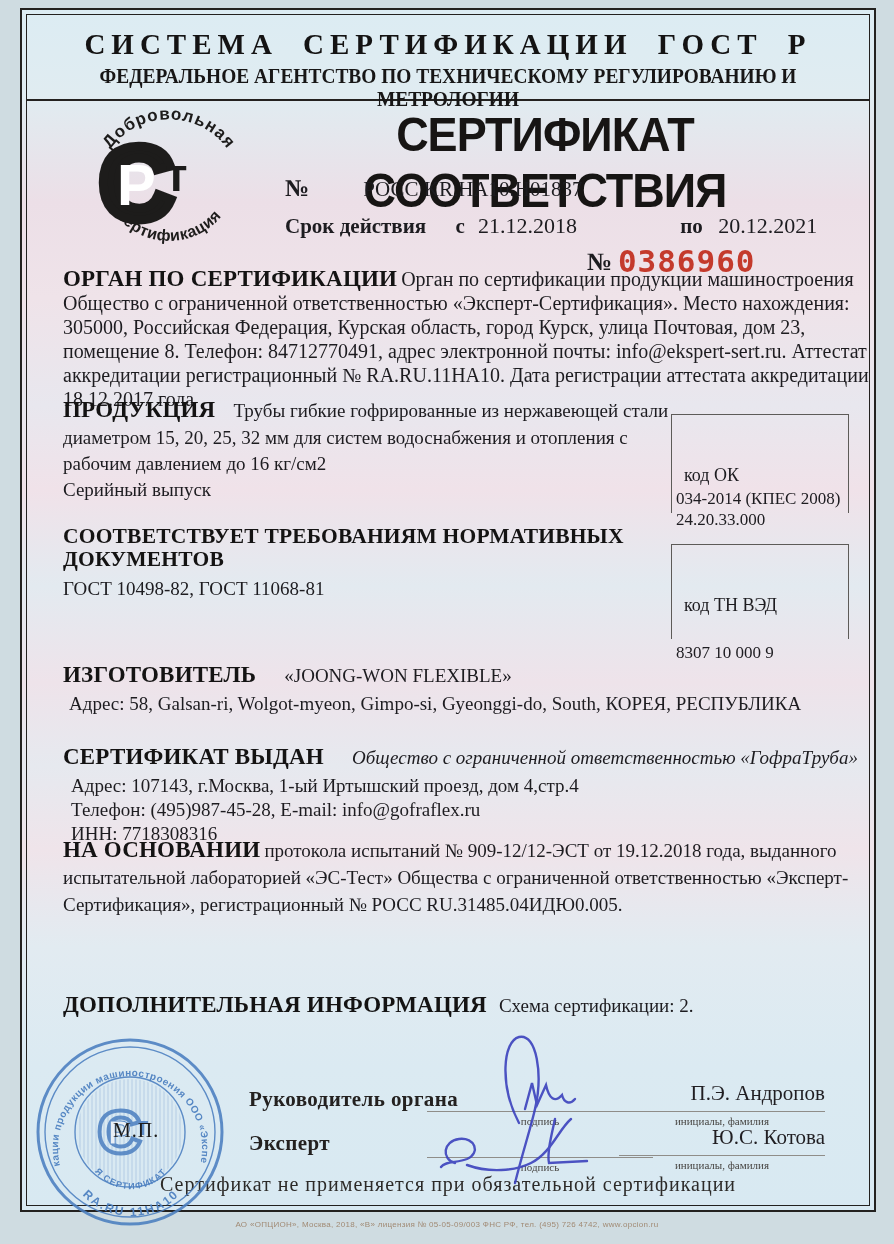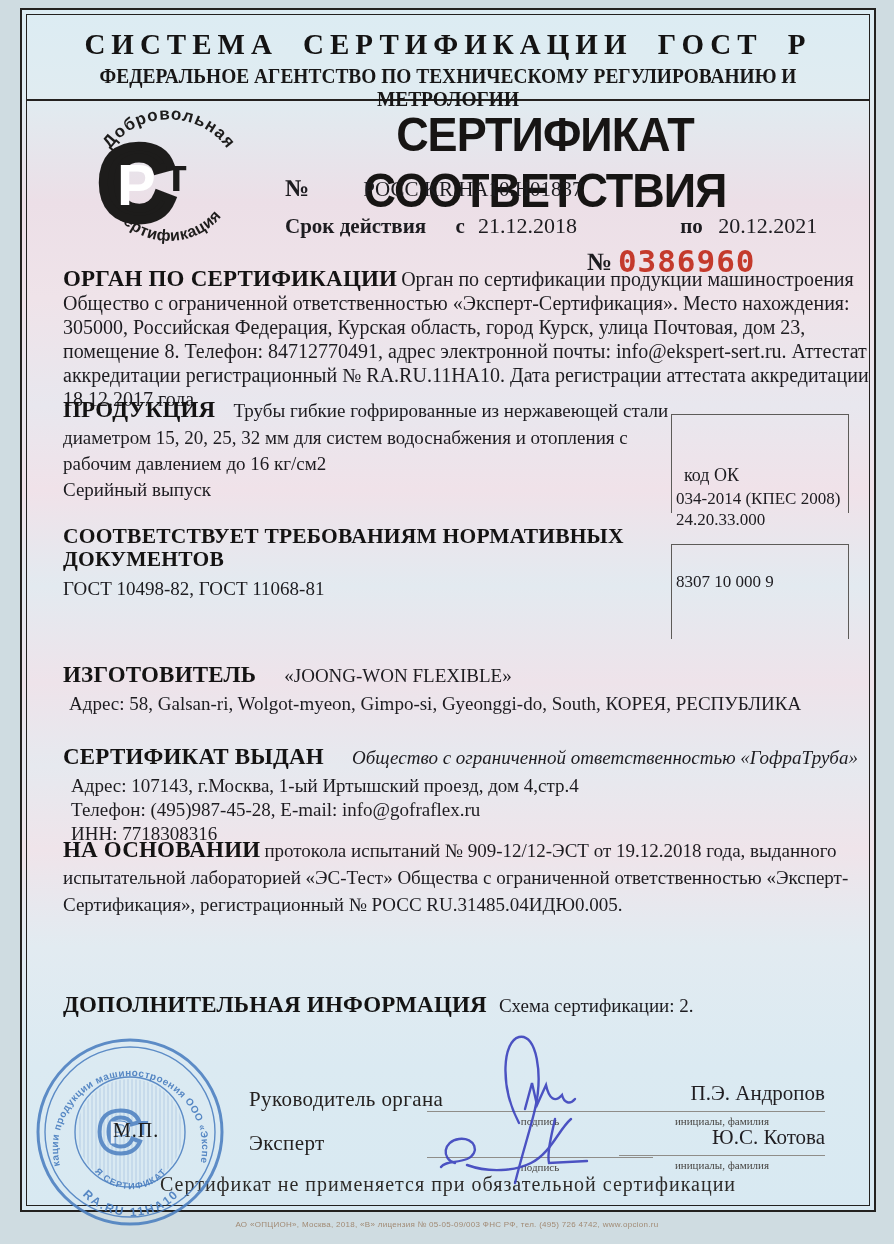--- a/index.html
+++ b/index.html
@@ -56,21 +56,21 @@
   .sec{line-height:23px;}
   .sh{font-weight:bold;font-size:23px;letter-spacing:0.2px;color:#141313;}
   .b17{font-size:20px;}
   .b19{font-size:19px;}
   .codebox{
     border:1px solid #5d5b58;border-bottom:none;
     font-size:18px;
   }
   .codebox .cb-label{padding:6px 0 0 12px;margin-top:44px;}
   .codebox .cb-val{padding:2px 0 0 4px;font-size:17px;line-height:21px;}
-  .roles{font-weight:normal;font-size:21px;letter-spacing:0.4px;color:#242120;}
+  .roles{font-weight:bold;font-size:21px;letter-spacing:0.4px;color:#242120;}
   .sigline{border-bottom:1px solid #8f8d89;}
   .smallcap{font-size:11px;color:#474542;text-align:center;}
   .name{font-size:21px;text-align:right;color:#201e22;}
   .note{
     left:0;top:1158px;width:100%;text-align:center;
     font-size:20px;letter-spacing:1px;color:#2c2a28;
   }
   .mp{font-size:20px;color:#1c1b1a;letter-spacing:1px;z-index:6;}
   .print-footer{
     position:absolute;left:0;top:1220px;width:894px;text-align:center;
@@ -145,20 +145,21 @@
       <div class="cb-val">034-2014 (КПЕС 2008)</div>
       <div class="cb-val" style="padding-top:0;">24.20.33.000</div>
     </div>
 
     <div class="in sec" style="left:36px;top:510px;width:600px;">
       <div class="sh" style="font-size:21.5px;">СООТВЕТСТВУЕТ ТРЕБОВАНИЯМ НОРМАТИВНЫХ ДОКУМЕНТОВ</div>
       <div class="b19" style="margin-top:6px;">ГОСТ 10498-82, ГОСТ 11068-81</div>
     </div>
 
     <div class="in codebox" style="left:644px;top:529px;width:176px;height:94px;">
+      <div class="cb-label">код ТН ВЭД</div>
       <div class="cb-val" style="padding-top:26px;">8307 10 000 9</div>
     </div>
 
     <div class="in sec" style="left:36px;top:646px;width:800px;line-height:27px;">
       <span class="sh">ИЗГОТОВИТЕЛЬ</span>
       <span class="b19" style="margin-left:24px;">«JOONG-WON FLEXIBLE»</span>
       <div class="b19" style="margin-left:6px;">Адрес: 58, Galsan-ri, Wolgot-myeon, Gimpo-si, Gyeonggi-do, South, КОРЕЯ, РЕСПУБЛИКА</div>
     </div>
 
     <div class="in sec" style="left:36px;top:730px;width:800px;line-height:24px;">

